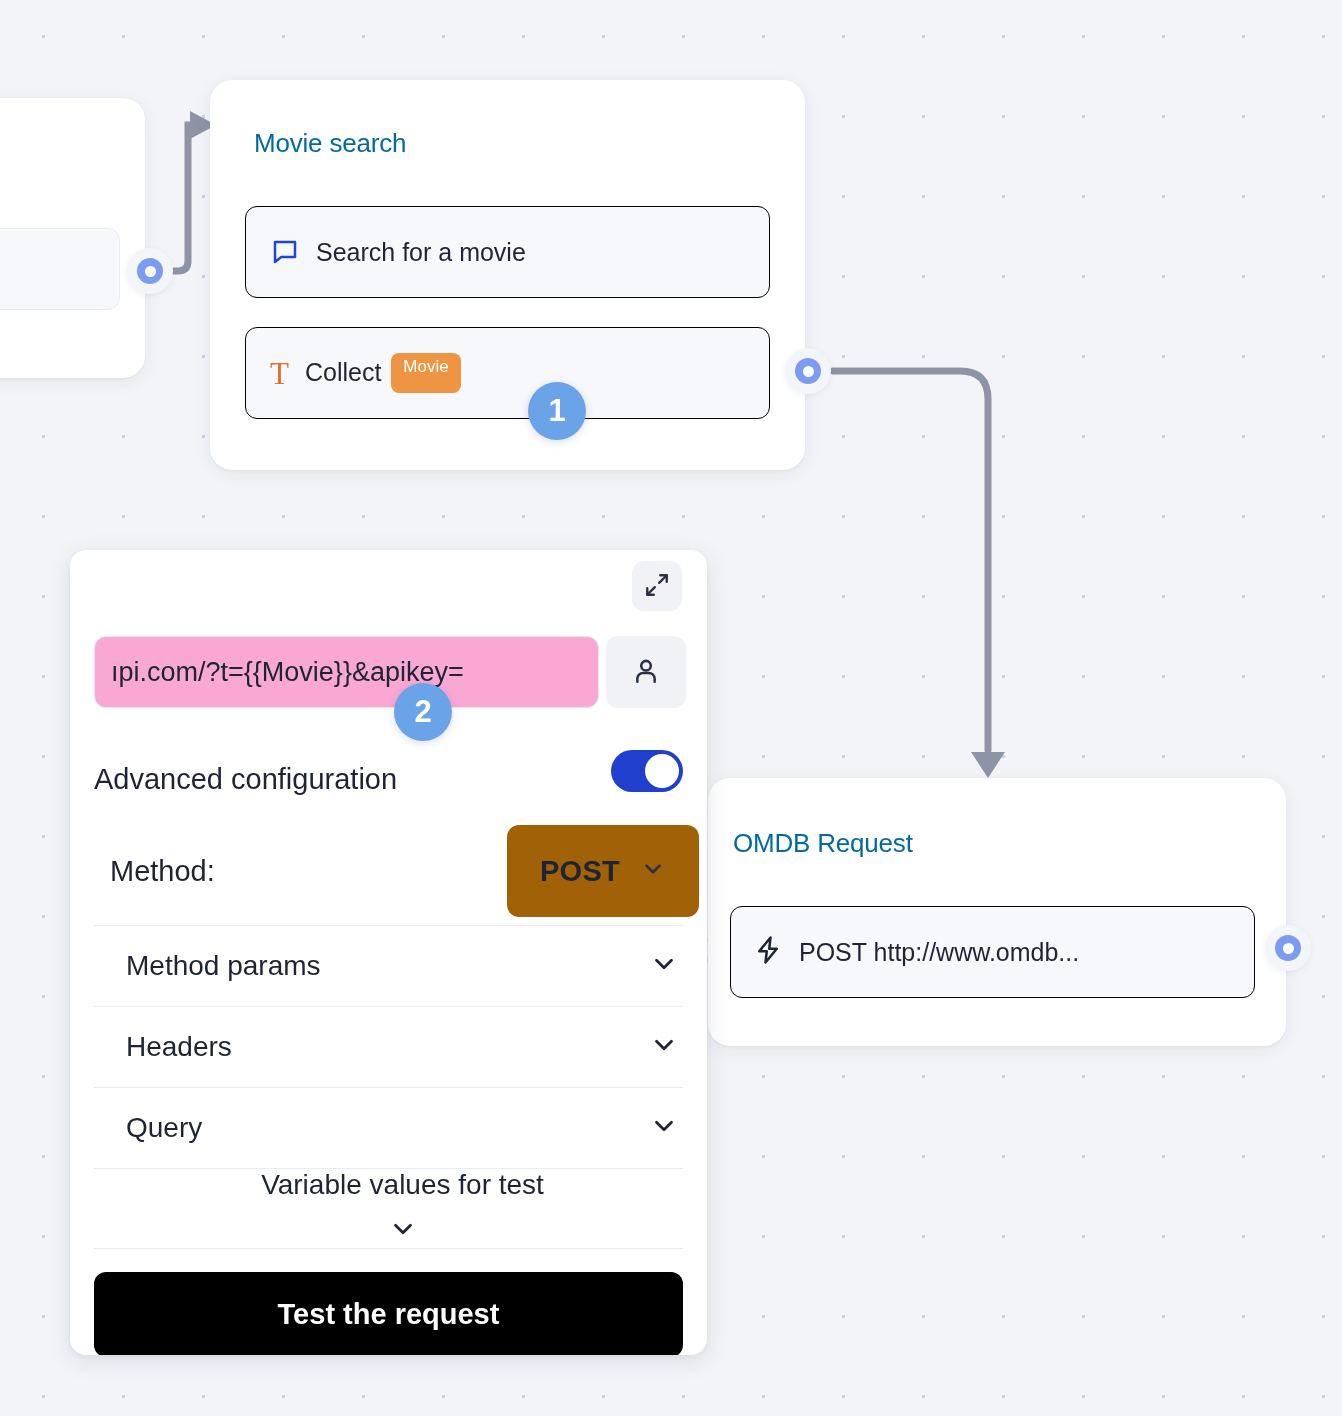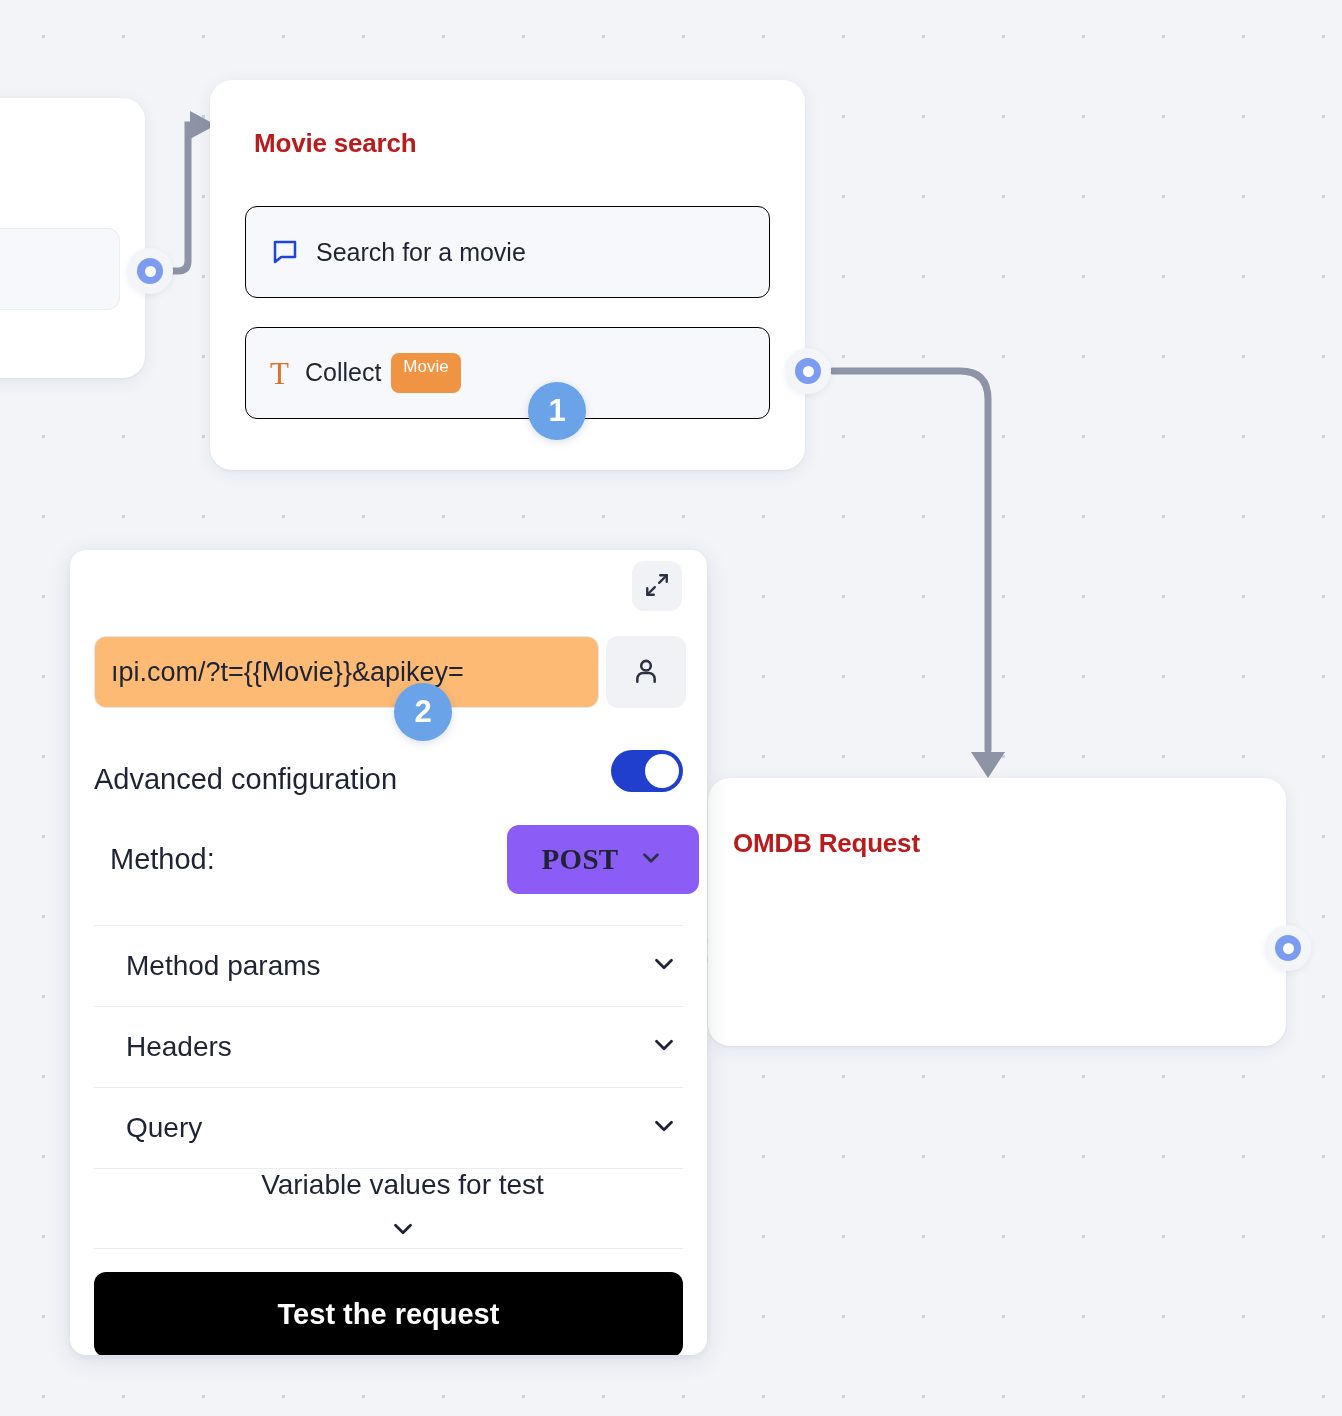--- a/index.html
+++ b/index.html
@@ -29,22 +29,22 @@
   
   .node {
     position: absolute;
     background: #ffffff;
     border-radius: 22px;
     box-shadow: 0 4px 18px rgba(27, 42, 77, 0.07),
                 0 1px 3px rgba(27, 42, 77, 0.05);
   }
   .node-title {
     font-size: 26px;
-    font-weight: bold;
-    color: #b91c1c;
+    font-weight: normal;
+    color: #0369a1;
     letter-spacing: -0.2px;
   }
   .node-row {
     display: flex;
     align-items: center;
     gap: 16px;
     background: #f7f8fb;
     border: 1px solid #000000;
     border-radius: 12px;
     box-sizing: border-box;
@@ -219,21 +219,21 @@
     display: flex;
     align-items: stretch;
     gap: 7px;
   }
   #url-input {
     width: 505px;
     height: 72px;
     box-sizing: border-box;
     border: 1px solid #e4e7ee;
     border-radius: 12px;
-    background: #fdba74;
+    background: #f9a8d4;
     font-family: "Liberation Sans", sans-serif;
     font-size: 27px;
     color: #1e2433;
     padding: 0 16px;
     outline: none;
   }
   #user-btn {
     width: 80px;
     height: 72px;
     border-radius: 12px;
@@ -287,31 +287,30 @@
     display: flex;
     align-items: center;
     justify-content: space-between;
   }
   #method-label {
     font-size: 29px;
     color: #1e2433;
   }
   #method-select {
     min-width: 192px;
-    height: 69px;
+    height: 92px;
     box-sizing: border-box;
     border-radius: 12px;
-    background: #8b5cf6;
+    background: #a16207;
     display: flex;
     align-items: center;
     justify-content: center;
     gap: 20px;
     cursor: pointer;
     border: none;
-    font-family: Liberation Serif, serif;
   }
   #method-value {
     font-size: 29px;
     font-weight: bold;
     color: #1e2433;
     letter-spacing: 0.3px;
   }
   .accordion {
     position: absolute;
     left: 24px;
@@ -403,20 +402,28 @@
     <span class="node-row-label">
       <span>Collect</span>
       <span class="var-tag">Movie</span>
     </span>
   </div>
 </div>
 
 <div class="node" id="node-omdb">
   <div class="node-title">OMDB Request</div>
 
+  <div class="node-row row-post">
+    <span>
+      <svg width="30" height="30" viewBox="0 0 24 24" fill="none" stroke="#1e2433" stroke-width="2" stroke-linecap="round" stroke-linejoin="round">
+        <path d="M14 2 L5 13 h6 l-1 9 9 -11 h-6 z"></path>
+      </svg>
+    </span>
+    <span class="node-row-label">POST http://www.omdb...</span>
+  </div>
 </div>
 
 <div class="port" id="port-left">
   <span class="ring"></span>
 </div>
 <div class="port" id="port-movie">
   <span class="ring"></span>
 </div>
 <div class="port" id="port-omdb">
   <span class="ring"></span>

